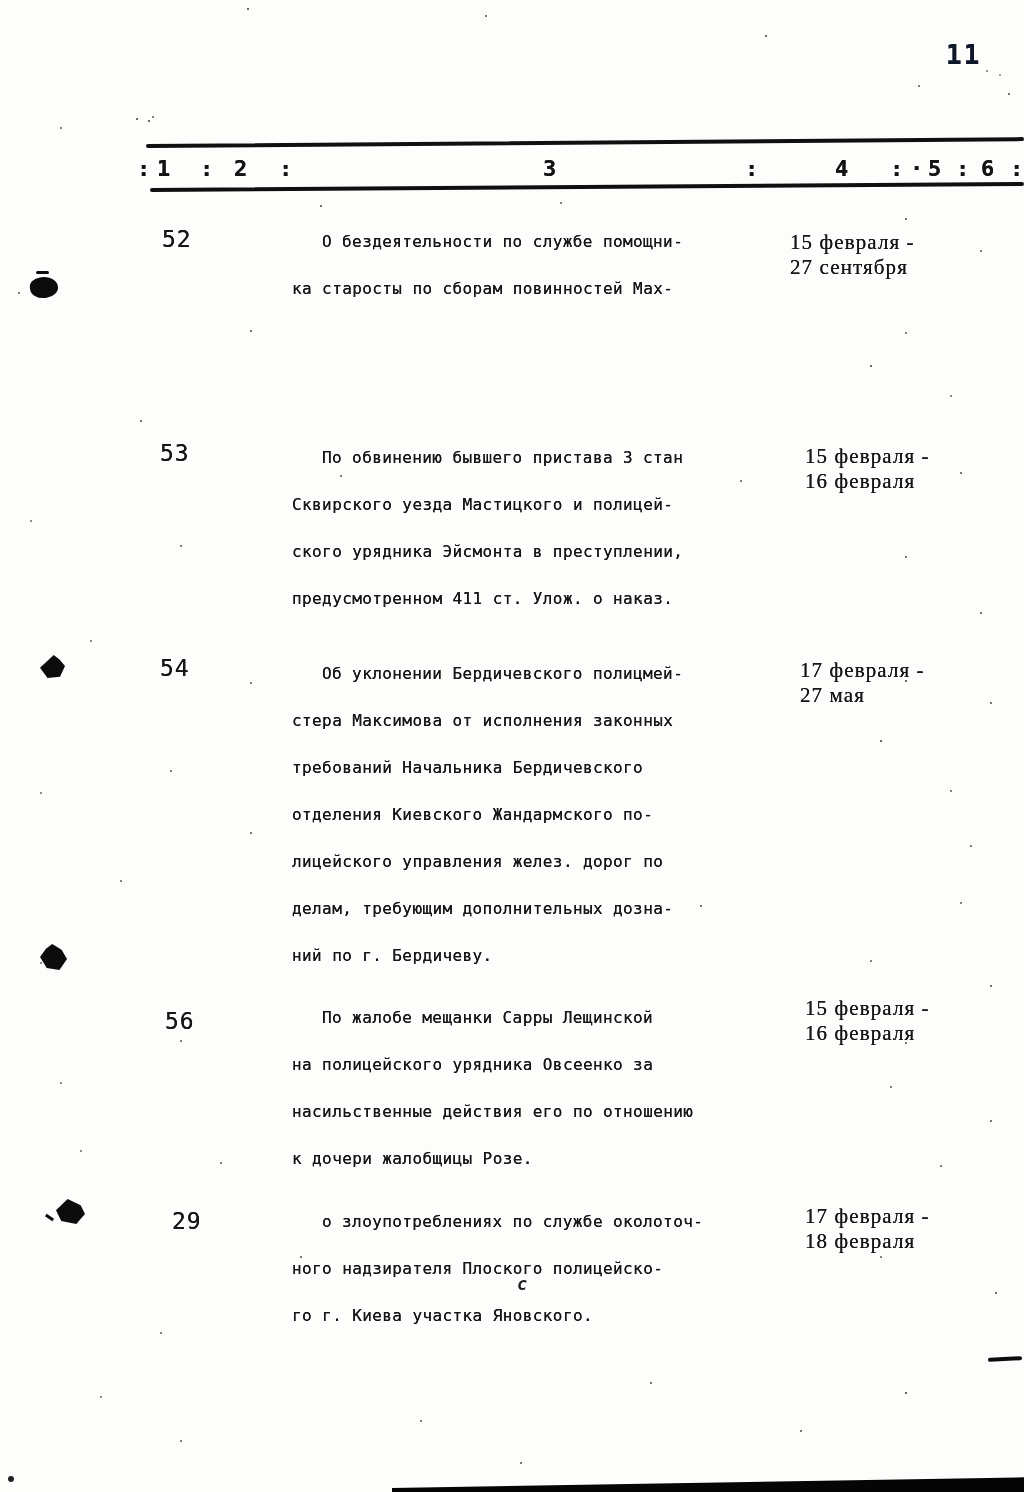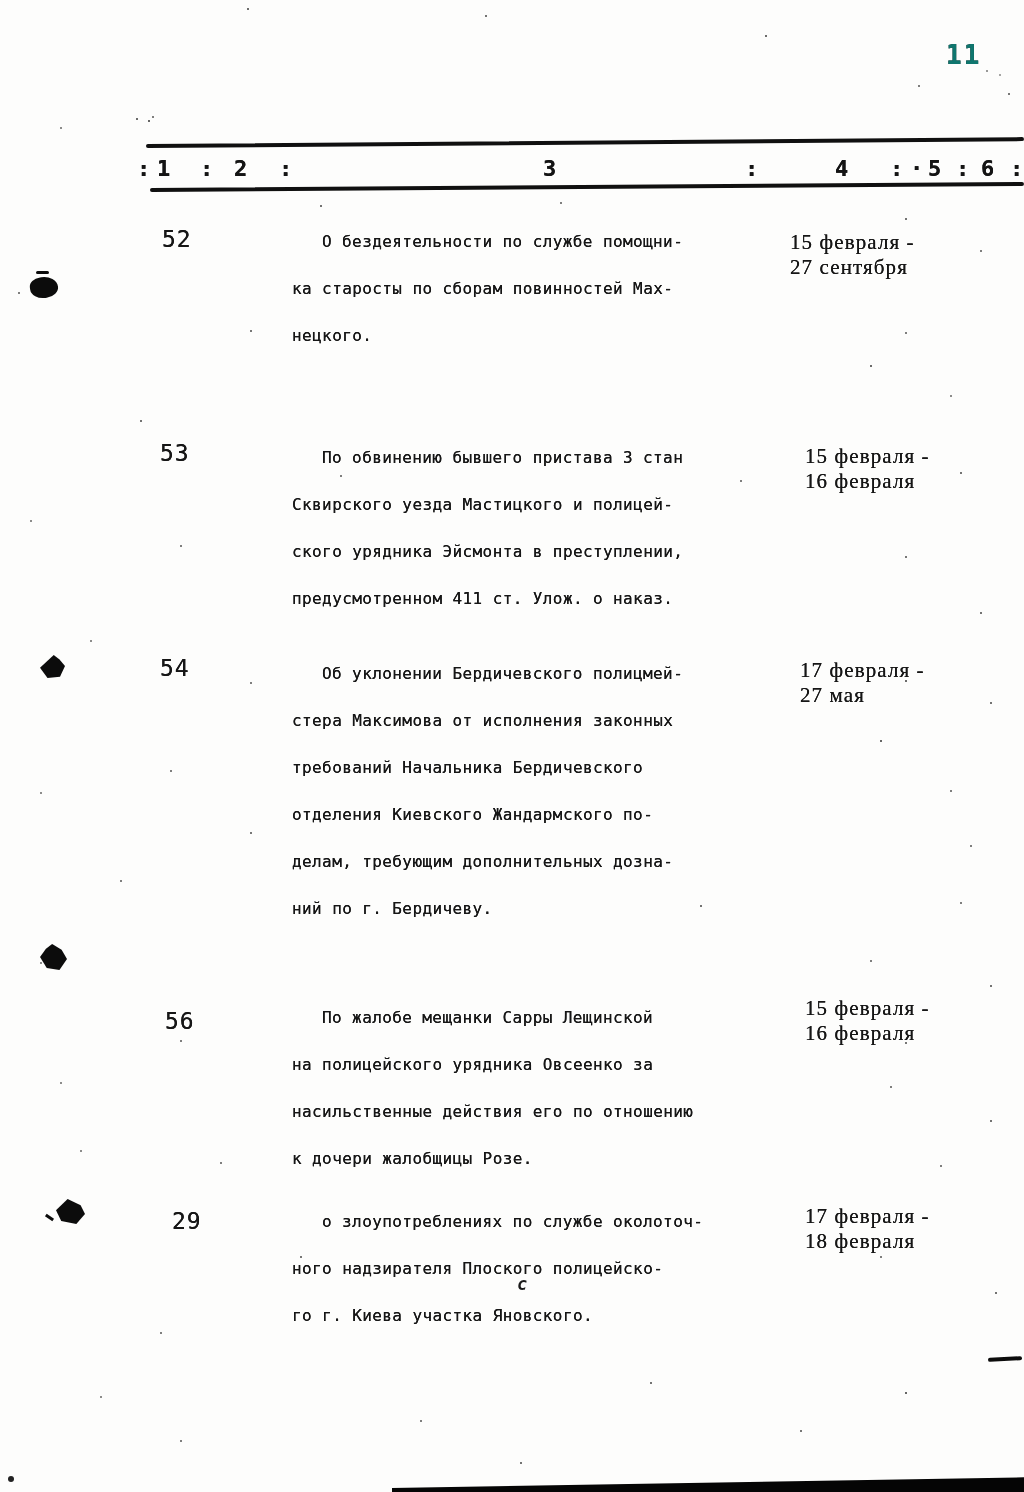--- a/index.html
+++ b/index.html
@@ -8,21 +8,21 @@
     background:#fdfdfc;
     font-family:"DejaVu Sans Mono","Liberation Mono",monospace;
     color:#161616;
   }
   .page{position:absolute;inset:0;}
 
   
   .page-num{
     position:absolute;left:946px;top:40px;
     font-size:26px;font-weight:bold;letter-spacing:2px;
-    color:#0f766e;text-shadow:0 0 .6px #121212;
+    color:#0f172a;text-shadow:0 0 .6px #121212;
   }
 
   
   .rule{position:absolute;background:#101010;border-radius:2px;}
   .rule-top{left:146px;top:144px;width:878px;height:4px;transform:rotate(-0.45deg);transform-origin:left center;}
   .rule-bottom{left:150px;top:188px;width:874px;height:4px;transform:rotate(-0.4deg);transform-origin:left center;}
   .hdr span{
     position:absolute;top:156px;font-size:22px;font-weight:bold;
     color:#141414;text-shadow:0 0 .5px #141414;
   }
@@ -117,21 +117,20 @@
     <span class="h12">6</span>
     <span class="h13">:</span>
     <div class="rule rule-bottom"></div>
   </div>
 
   <div>
     <div class="case-number n0">52</div>
     <div class="case-text t0">
         <div class="tline">О бездеятельности по службе помощни-</div>
         <div class="tline">ка старосты по сборам повинностей Мах-</div>
-        <div class="tline">нецкого.</div>
       </div>
     <div class="case-dates d0">
       <div>15 февраля -</div>
       <div>27 сентября</div>
     </div>
   </div>
 
   <div>
     <div class="case-number n1">53</div>
     <div class="case-text t1">
@@ -146,20 +145,21 @@
     </div>
   </div>
 
   <div>
     <div class="case-number n2">54</div>
     <div class="case-text t2">
         <div class="tline">Об уклонении Бердичевского полицмей-</div>
         <div class="tline">стера Максимова от исполнения законных</div>
         <div class="tline">требований Начальника Бердичевского</div>
         <div class="tline">отделения Киевского Жандармского по-</div>
+        <div class="tline">лицейского управления желез. дорог по</div>
         <div class="tline">делам, требующим дополнительных дозна-</div>
         <div class="tline">ний по г. Бердичеву.</div>
       </div>
     <div class="case-dates d2">
       <div>17 февраля -</div>
       <div>27 мая</div>
     </div>
   </div>
 
   <div>

